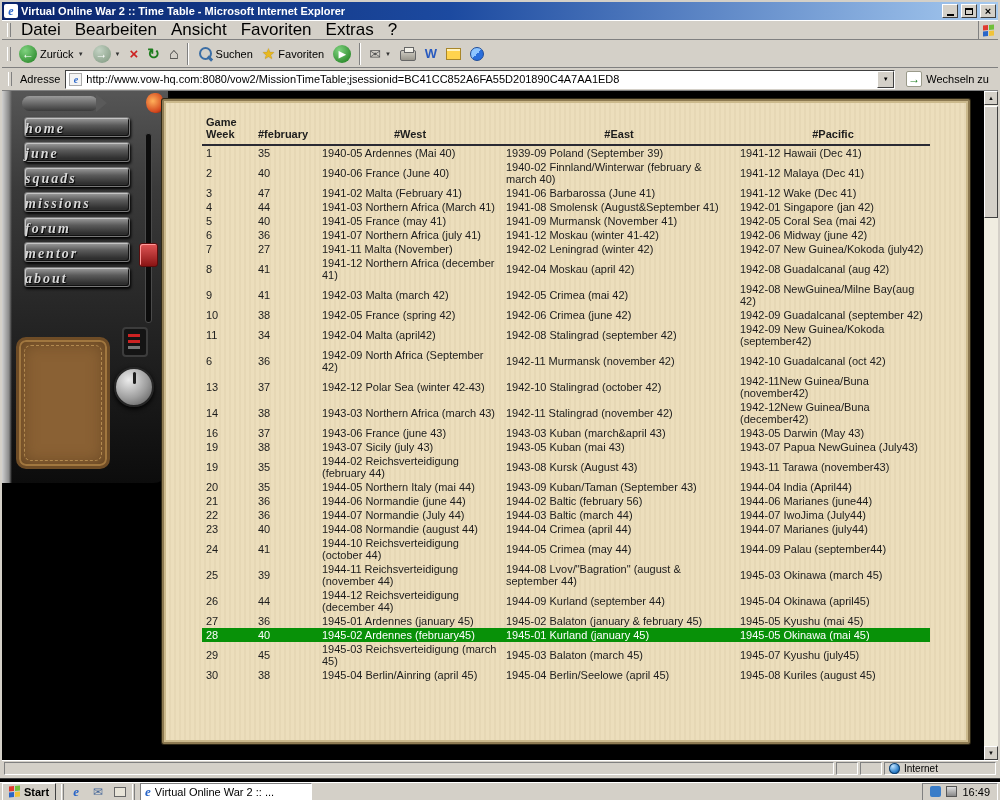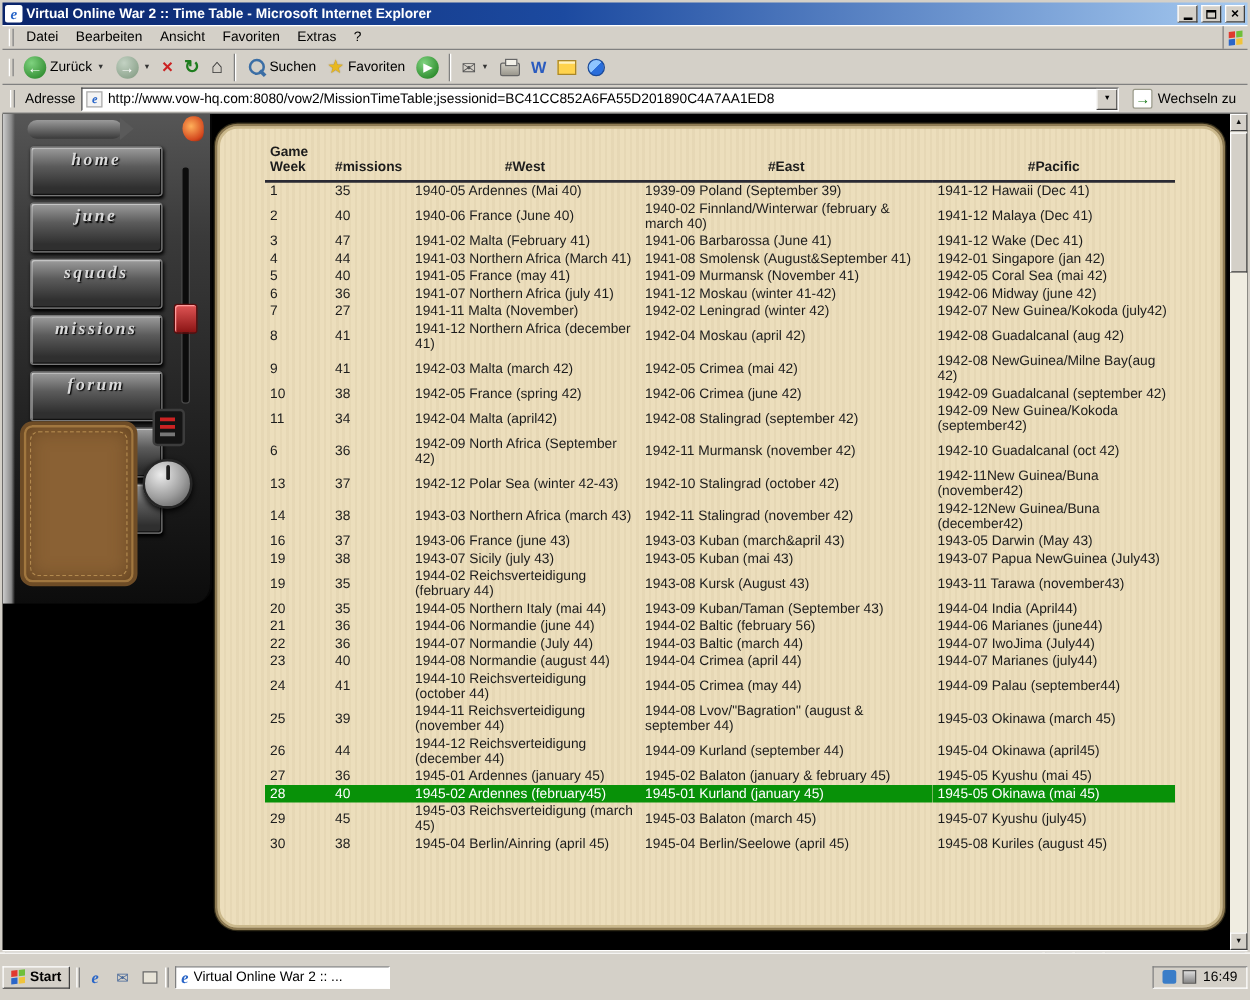--- a/index.html
+++ b/index.html
@@ -13,21 +13,21 @@
 .titlebar{height:18px;background:linear-gradient(90deg,#0a246a 0%,#1c4aa0 45%,#a6caf0 100%);display:flex;align-items:center;padding:0 2px;gap:3px;flex:0 0 auto}
 .ie-logo{width:14px;height:14px;background:#fff;border-radius:2px;display:flex;align-items:center;justify-content:center;color:#2a66c8;font:bold italic 12px "Liberation Serif",serif}
 .title{color:#fff;font-weight:bold;font-size:11px;flex:1;white-space:nowrap;overflow:hidden}
 .win-btn{width:16px;height:14px;background:#d4d0c8;border:1px solid;border-color:#fff #404040 #404040 #fff;display:flex;align-items:center;justify-content:center;position:relative}
 .glyph-min{width:7px;height:2px;background:#000;margin-top:7px}
 .glyph-max{width:8px;height:7px;border:1px solid #000;border-top-width:2px}
 .win-btn .x-glyph{font-size:11px;font-weight:bold;line-height:1}
 
 .menubar{height:20px;display:flex;align-items:center;background:#d4d0c8;border-top:1px solid #fff;border-bottom:1px solid #808080;padding-left:2px;flex:0 0 auto}
 .grip{width:4px;height:14px;border-left:1px solid #fff;border-right:1px solid #808080;margin:0 3px}
-.menu-item{padding:4px 7px;font-size:11px}
+.menu-item{padding:4px 7px;font-size:17px}
 .throbber{margin-left:auto;width:20px;height:18px;display:flex;align-items:center;justify-content:center;border-left:1px solid #808080}
 
 .toolbar{height:28px;display:flex;align-items:center;background:#d4d0c8;border-bottom:1px solid #808080;padding-left:2px;gap:1px;flex:0 0 auto}
 .tb-btn{display:flex;align-items:center;gap:3px;height:24px;padding:0 4px;font-size:11px}
 .sep{width:2px;height:22px;border-left:1px solid #808080;border-right:1px solid #fff;margin:0 3px}
 .circ{width:18px;height:18px;border-radius:50%;display:flex;align-items:center;justify-content:center;color:#fff;font-size:12px;font-weight:bold;flex:0 0 auto}
 .circ.green{background:radial-gradient(circle at 35% 30%,#7fd27f,#1e7d1e)}
 .circ.dim{background:radial-gradient(circle at 35% 30%,#c3d2c3,#7d967d)}
 .circ.media{background:radial-gradient(circle at 35% 30%,#7fd27f,#157815);font-size:9px}
 .dd{font-size:6px;color:#333;margin-left:1px}
@@ -57,32 +57,32 @@
 
 .content{flex:1;min-height:0;position:relative;background:#000;overflow:hidden}
 
 
 .sidebar{position:absolute;left:0;top:0;width:168px;height:392px;background:linear-gradient(180deg,#565656 0,#3a3a3a 25%,#242424 60%,#0c0c0c 100%);border-right:2px solid #060606;border-bottom-right-radius:16px;overflow:hidden}
 .side-edge{position:absolute;left:0;top:0;width:10px;height:100%;background:linear-gradient(90deg,#d0d0d0,#8a8a8a 70%,rgba(0,0,0,0))}
 .bomb{position:absolute;left:20px;top:5px;width:76px;height:15px;border-radius:8px;background:linear-gradient(180deg,#9a9a9a,#3a3a3a)}
 .bomb::after{content:"";position:absolute;right:-9px;top:-2px;border-left:11px solid #5a5a5a;border-top:9px solid transparent;border-bottom:9px solid transparent}
 .flame{position:absolute;left:144px;top:2px;width:17px;height:20px;background:radial-gradient(circle at 40% 40%,#ffb05a,#d4481e 70%,#7a1c08);border-radius:55% 45% 40% 60%}
 .nav{position:absolute;left:22px;top:26px;width:106px}
-.nav-btn{height:40px;margin-bottom:5px;background:linear-gradient(180deg,#9d9d9d,#5b5b5b 40%,#2f2f2f 85%);border:1px solid #787878;border-radius:3px;box-shadow:inset 1px 1px 0 #c4c4c4,inset -1px -1px 0 #111,1px 2px 3px #000;color:#d9d9d9;font:bold italic 14px/21px "Liberation Serif",serif;letter-spacing:2px;text-align:center;text-shadow:1px 1px 1px #000}
+.nav-btn{height:20px;margin-bottom:5px;background:linear-gradient(180deg,#9d9d9d,#5b5b5b 40%,#2f2f2f 85%);border:1px solid #787878;border-radius:3px;box-shadow:inset 1px 1px 0 #c4c4c4,inset -1px -1px 0 #111,1px 2px 3px #000;color:#d9d9d9;font:bold italic 14px/21px "Liberation Serif",serif;letter-spacing:2px;text-shadow:1px 1px 1px #000}
 .lever-track{position:absolute;left:143px;top:42px;width:7px;height:190px;background:#0c0c0c;border:1px solid #4a4a4a;border-radius:3px}
 .lever-handle{position:absolute;left:137px;top:152px;width:19px;height:24px;background:linear-gradient(180deg,#e05555,#8a1414);border:1px solid #5a0d0d;border-radius:3px;box-shadow:inset 1px 1px 0 #ff9a9a}
 .gauge{position:absolute;left:120px;top:236px;width:26px;height:30px;background:#141414;border:2px solid #3c3c3c;border-radius:4px}
 .gauge::after{content:"";position:absolute;left:4px;top:5px;width:12px;height:3px;background:#c22;box-shadow:0 6px 0 #c22,0 12px 0 #777}
 .knob{position:absolute;left:112px;top:276px;width:40px;height:40px;border-radius:50%;background:radial-gradient(circle at 35% 30%,#ececec,#9d9d9d 55%,#4f4f4f);border:2px solid #262626;box-shadow:0 2px 5px #000}
 .knob::after{content:"";position:absolute;left:17px;top:3px;width:3px;height:12px;background:#1d1d1d;border-radius:2px}
 .leather{position:absolute;left:14px;top:246px;width:94px;height:132px;background:#8a6134;border-radius:10px;border:3px solid #6e4c26;box-shadow:inset 0 0 0 2px #a1773f,inset 0 0 18px #5a3c1c}
 .leather::after{content:"";position:absolute;inset:5px;border:1px dashed #caa05e;border-radius:7px;opacity:.7}
 
 
-.panel{position:absolute;left:170px;top:8px;width:808px;bottom:16px;background:#ecdebc;background-image:repeating-linear-gradient(90deg,rgba(120,95,50,.05) 0 2px,rgba(0,0,0,0) 2px 5px);border:2px solid #8d7a52;border-radius:18px;box-shadow:inset 0 0 0 2px #cbb98c,0 0 0 1px #2e2816;padding:13px 6px 6px;overflow:hidden}
+.panel{position:absolute;left:160px;top:8px;width:808px;bottom:16px;background:#ecdebc;background-image:repeating-linear-gradient(90deg,rgba(120,95,50,.05) 0 2px,rgba(0,0,0,0) 2px 5px);border:2px solid #8d7a52;border-radius:2px;box-shadow:inset 0 0 0 2px #cbb98c,0 0 0 1px #2e2816;padding:13px 6px 6px;overflow:hidden}
 .panel table{table-layout:fixed;border-collapse:collapse;width:728px;margin:0 auto;font-size:11px;color:#1c1c1c}
 .panel th{font-size:11px;font-weight:bold;padding:2px 4px 4px;vertical-align:bottom;border-bottom:2px solid #2a2a33;line-height:12px}
 .panel td{padding:1px 4px;line-height:12px;vertical-align:middle;overflow:hidden}
 .panel tr.hl td{background:#089108;color:#fff}
 .h-left{text-align:left}.h-center{text-align:center}
 
 
 .vscroll{position:absolute;right:0;top:0;width:14px;height:100%;background:#f0ede1}
 .scroll-btn{position:absolute;left:0;width:14px;height:14px;background:#d4d0c8;border:1px solid;border-color:#fff #404040 #404040 #fff;display:flex;align-items:center;justify-content:center;font-size:6px;color:#111}
 .scroll-btn.up{top:0}.scroll-btn.down{bottom:0}
@@ -90,21 +90,21 @@
 
 
 .statusbar{height:16px;display:flex;gap:2px;align-items:stretch;background:#d4d0c8;padding:1px 2px;border-top:1px solid #fff;flex:0 0 auto}
 .sb-seg{border:1px solid;border-color:#808080 #fff #fff #808080;display:flex;align-items:center;font-size:10px;padding:0 4px;gap:4px}
 .sb-seg.main{flex:1}
 .sb-seg.small{width:22px}
 .sb-seg.zone{width:112px}
 .globe{width:11px;height:11px;border-radius:50%;background:radial-gradient(circle at 35% 30%,#bfe3ff,#2a7dc8 60%,#1a4e86);box-shadow:inset 0 0 0 1px #12406e;flex:0 0 auto}
 
 
-.taskbar{position:absolute;left:0;bottom:0;width:1000px;height:38px;background:#d4d0c8;border-top:1px solid #fff;display:flex;align-items:center;gap:3px;padding:0 2px}
+.taskbar{position:absolute;left:0;bottom:0;width:1000px;height:18px;background:#d4d0c8;border-top:1px solid #fff;display:flex;align-items:center;gap:3px;padding:0 2px}
 .start-btn{height:18px;display:flex;align-items:center;gap:4px;padding:0 6px;background:#d4d0c8;border:1px solid;border-color:#fff #404040 #404040 #fff;font-weight:bold;font-size:11px}
 .flag{display:grid;grid-template-columns:5px 5px;grid-template-rows:5px 5px;gap:1px;transform:skewY(-6deg)}
 .flag i{display:block}
 .flag i:nth-child(1){background:#e03a2f}.flag i:nth-child(2){background:#6fbf3a}
 .flag i:nth-child(3){background:#2a66c8}.flag i:nth-child(4){background:#f0c33a}
 .ql{display:flex;align-items:center;gap:2px;padding:0 2px}
 .ql-handle{width:3px;height:16px;border-left:1px solid #fff;border-right:1px solid #808080}
 .ql-btn{width:20px;height:18px;display:flex;align-items:center;justify-content:center}
 .ie-mini{color:#2a66c8;font:bold italic 13px "Liberation Serif",serif}
 .mail-mini{font-size:12px;color:#4a6a9a}
@@ -240,21 +240,21 @@
         <colgroup>
           <col style="width:52px">
             <col style="width:64px">
             <col style="width:184px">
             <col style="width:234px">
             <col style="width:194px">
         </colgroup>
         <thead>
             <tr>
               <th class="h-left">Game Week</th>
-              <th class="h-left">#missions</th>
+              <th class="h-left">#february</th>
               <th class="h-center">#West</th>
               <th class="h-center">#East</th>
               <th class="h-center">#Pacific</th>
             </tr>
           </thead>
         <tbody>
             <tr>
               <td>1</td>
               <td>35</td>
               <td>1940-05 Ardennes (Mai 40)</td>

